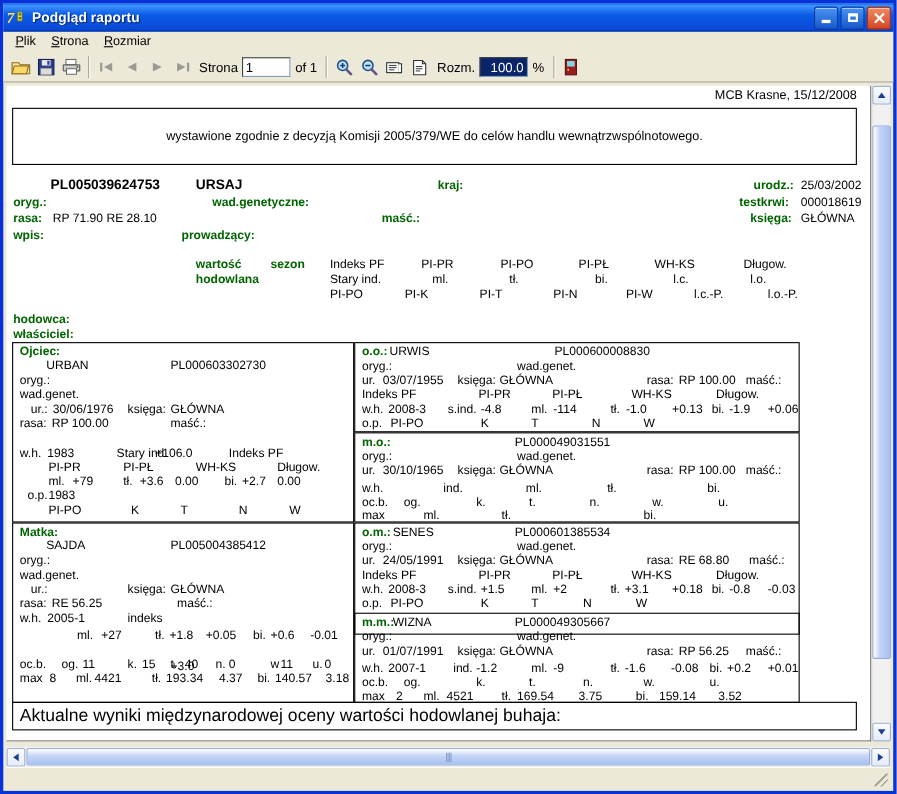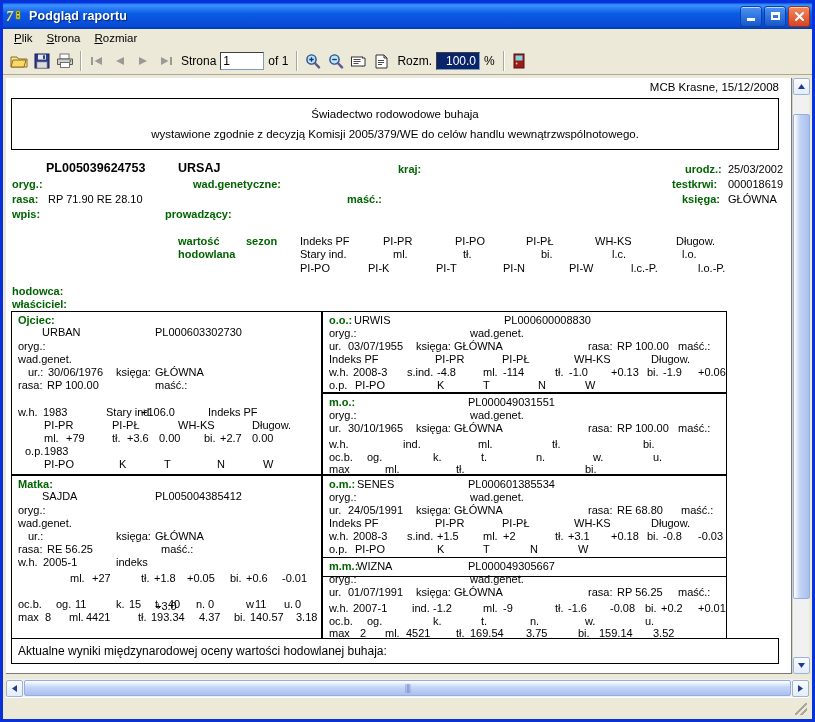--- a/index.html
+++ b/index.html
@@ -107,21 +107,21 @@
   .g{color:#006400;font-weight:bold;}
 
   .abs{position:absolute;white-space:nowrap;}
 
   
   .pbox{position:absolute;border:1px solid #000;box-sizing:border-box;overflow:hidden;}
 
   .note{
     position:absolute;left:5px;top:560px;right:12px;height:26px;
     border:1px solid #000;box-sizing:border-box;
-    display:flex;align-items:center;padding-left:6px;font-size:12px;
+    display:flex;align-items:center;padding-left:6px;font-size:16px;
   }
 
   
   .vscroll{
     position:absolute;right:0;top:0;width:17px;bottom:0;
     background:#f1f1f1;
     border-left:1px solid #d6d2c2;
     box-sizing:border-box;
   }
   .sb-btn{
@@ -288,21 +288,20 @@
   </div>
 
   <div class="client">
 
     <div class="docwrap">
       <div class="page">
 
         <div class="hdr-right">MCB Krasne, 15/12/2008</div>
 
         <div class="titlebox">
-          <div>Świadectwo  rodowodowe  buhaja</div>
           <div>wystawione zgodnie z decyzją Komisji 2005/379/WE do celów handlu wewnątrzwspólnotowego.</div>
         </div>
 
         <div class="abs" style="left:40px;top:83px;font-weight:bold;font-size:12.5px;">PL005039624753</div>
         <div class="abs" style="left:172px;top:83px;font-weight:bold;font-size:12.5px;">URSAJ</div>
         <div class="abs g" style="left:392px;top:85px;">kraj:</div>
         <div class="abs g" style="left:679px;top:85px;">urodz.:</div>
         <div class="abs" style="left:722px;top:85px;">25/03/2002</div>
 
         <div class="abs g" style="left:6px;top:100px;">oryg.:</div>

